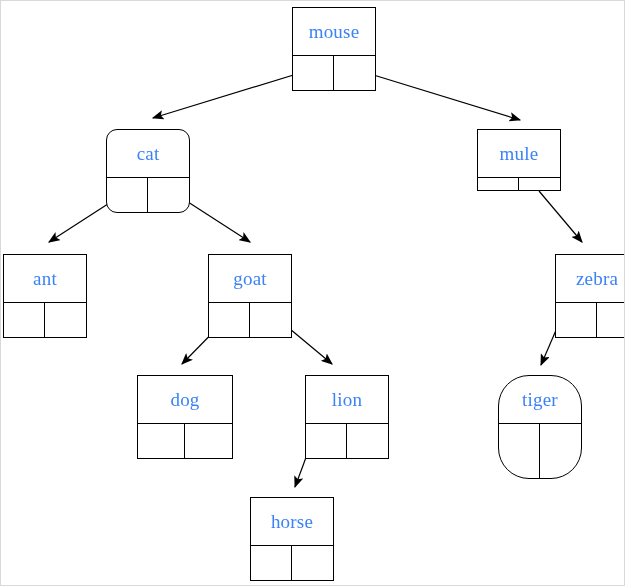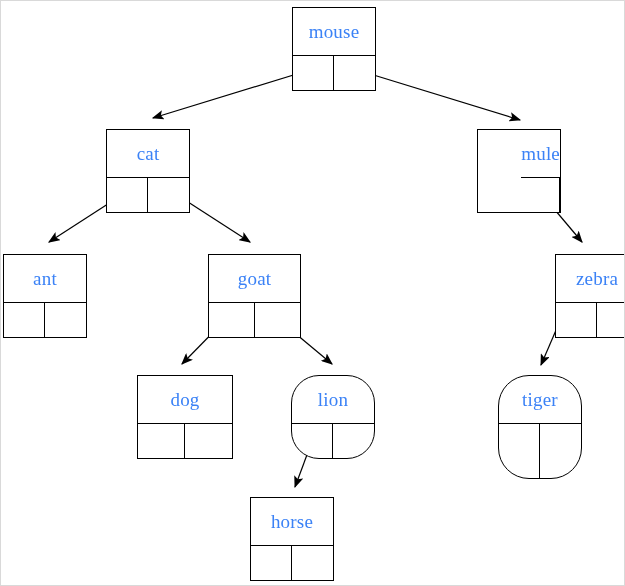--- a/index.html
+++ b/index.html
@@ -86,63 +86,63 @@
   </svg>
 
   <div id="nodes-layer">
       <div class="node" style="left: 291px; top: 6px; width: 84px; height: 84px;">
         <div class="node-label" style="flex-basis: 48px;">mouse</div>
         <div class="node-ptrs">
           <div class="ptr-cell left"></div>
           <div class="ptr-cell right"></div>
         </div>
       </div>
-      <div class="node" style="left: 105px; top: 128px; width: 84px; height: 84px;">
+      <div class="node" style="left: 105px; top: 128px; width: 84px; height: 84px; border-radius: 11px;">
         <div class="node-label" style="flex-basis: 48px;">cat</div>
         <div class="node-ptrs">
           <div class="ptr-cell left"></div>
           <div class="ptr-cell right"></div>
         </div>
       </div>
-      <div class="node" style="left: 476px; top: 128px; width: 84px; height: 84px; align-items: flex-end;">
+      <div class="node" style="left: 476px; top: 128px; width: 84px; height: 62px;">
         <div class="node-label" style="flex-basis: 48px;">mule</div>
         <div class="node-ptrs">
           <div class="ptr-cell left"></div>
           <div class="ptr-cell right"></div>
         </div>
       </div>
       <div class="node" style="left: 2px; top: 253px; width: 84px; height: 84px;">
         <div class="node-label" style="flex-basis: 48px;">ant</div>
         <div class="node-ptrs">
           <div class="ptr-cell left"></div>
           <div class="ptr-cell right"></div>
         </div>
       </div>
-      <div class="node" style="left: 207px; top: 253px; width: 93px; height: 84px;">
+      <div class="node" style="left: 207px; top: 253px; width: 84px; height: 84px;">
         <div class="node-label" style="flex-basis: 48px;">goat</div>
         <div class="node-ptrs">
           <div class="ptr-cell left"></div>
           <div class="ptr-cell right"></div>
         </div>
       </div>
       <div class="node" style="left: 538px; top: 253px; width: 84px; height: 84px; margin-left: 16px;">
         <div class="node-label" style="flex-basis: 48px;">zebra</div>
         <div class="node-ptrs">
           <div class="ptr-cell left"></div>
           <div class="ptr-cell right"></div>
         </div>
       </div>
       <div class="node" style="left: 136px; top: 374px; width: 96px; height: 84px;">
         <div class="node-label" style="flex-basis: 48px;">dog</div>
         <div class="node-ptrs">
           <div class="ptr-cell left"></div>
           <div class="ptr-cell right"></div>
         </div>
       </div>
-      <div class="node" style="left: 290px; top: 374px; width: 84px; height: 84px; border-radius: 28px;">
+      <div class="node" style="left: 304px; top: 374px; width: 84px; height: 84px;">
         <div class="node-label" style="flex-basis: 48px;">lion</div>
         <div class="node-ptrs">
           <div class="ptr-cell left"></div>
           <div class="ptr-cell right"></div>
         </div>
       </div>
       <div class="node" style="left: 497px; top: 374px; width: 84px; height: 104px; border-radius: 31px;">
         <div class="node-label" style="flex-basis: 48px;">tiger</div>
         <div class="node-ptrs">
           <div class="ptr-cell left"></div>

